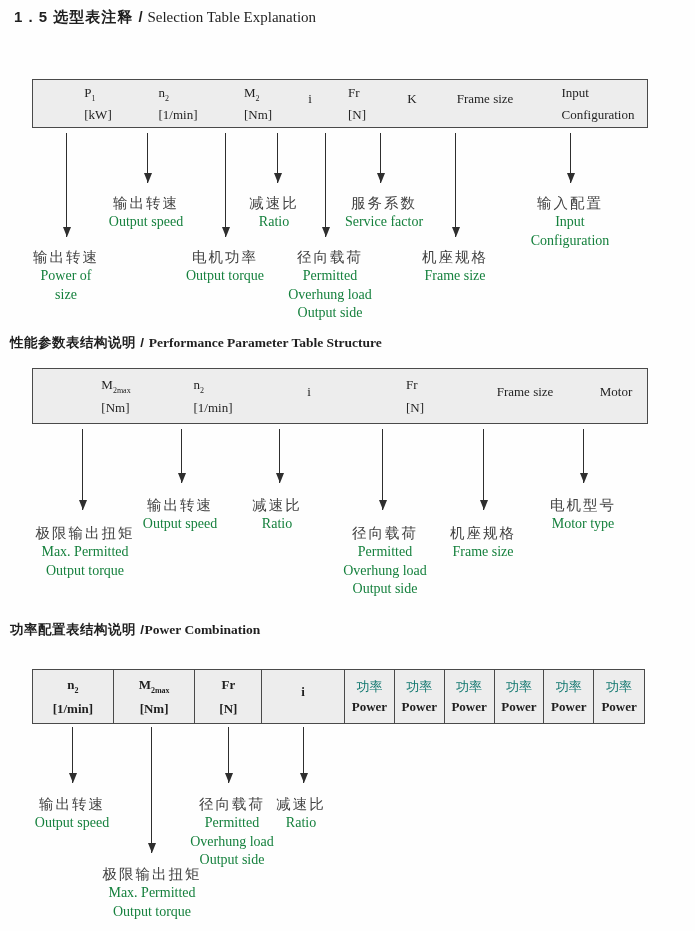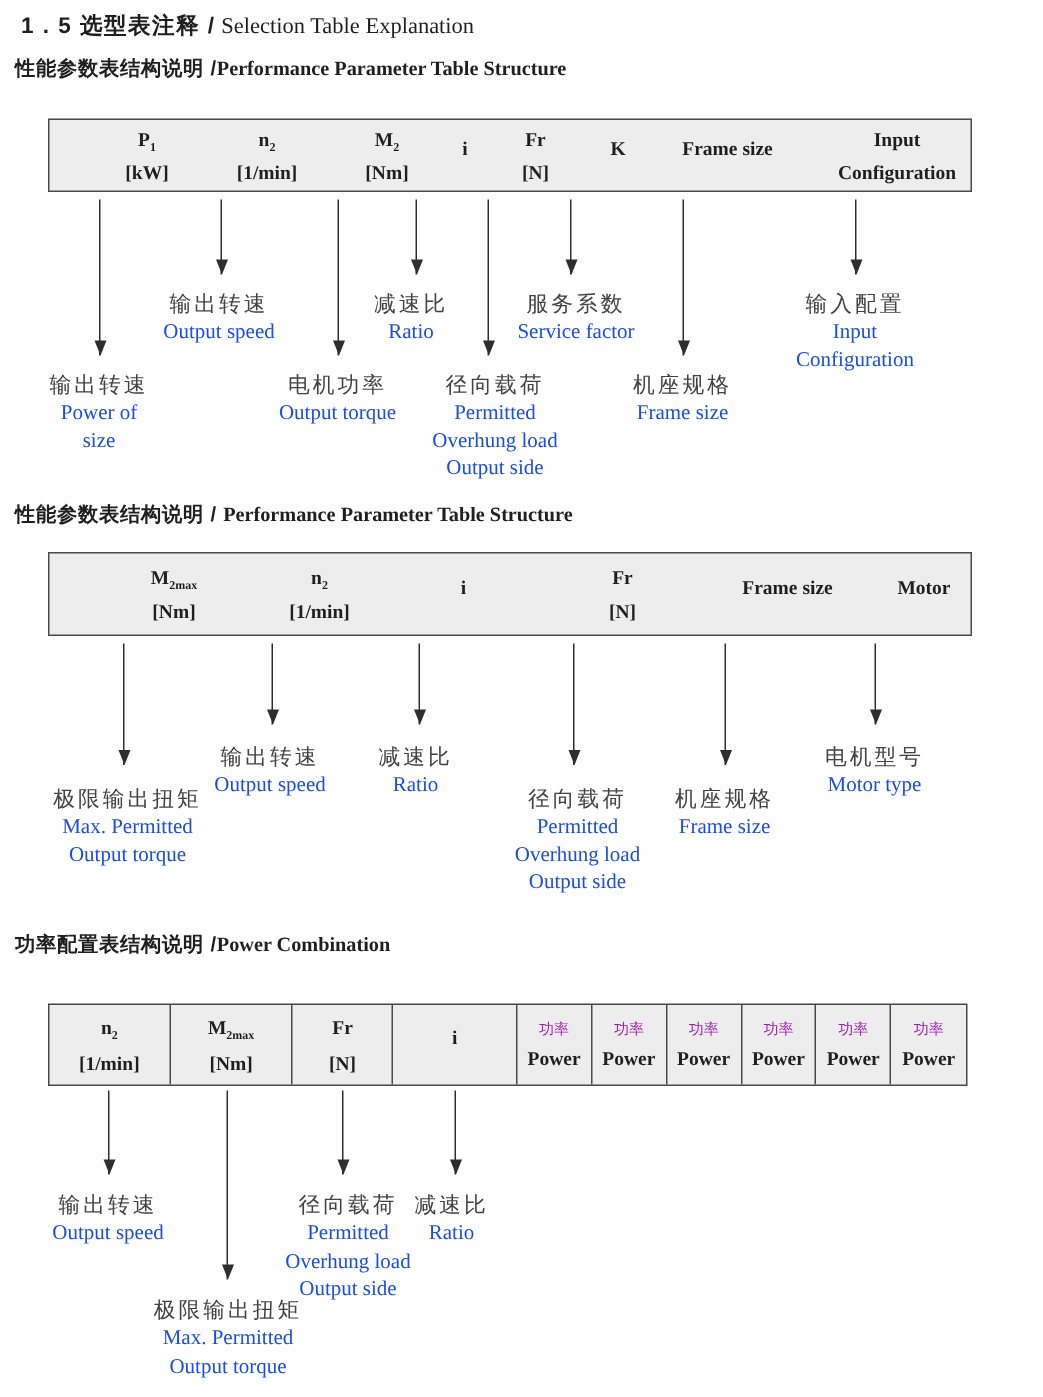--- a/index.html
+++ b/index.html
@@ -19,54 +19,53 @@
   .doc-title .zh{font-weight:bold;letter-spacing:1px;font-family:"Liberation Sans","DejaVu Sans",sans-serif;}
   .doc-title .en{font-weight:normal;}
   .sec-heading{position:absolute;left:10px;font-size:13.5px;font-weight:bold;white-space:nowrap;}
   .sec-heading .zh{font-family:"Liberation Sans","DejaVu Sans",sans-serif;letter-spacing:0.5px;}
   .gtable{
     position:absolute;background:var(--table-fill);
     border:1.5px solid var(--table-border);box-sizing:border-box;
   }
   .hcell{
     position:absolute;top:0;height:100%;transform:translateX(-50%);
-    display:flex;flex-direction:column;justify-content:center;align-items:center;
-    gap:6px;font-weight:bold;font-size:13px;line-height:1;white-space:nowrap;
+    display:flex;flex-direction:column;justify-content:center;
+    gap:6px;font-weight:normal;font-size:13px;line-height:1;white-space:nowrap;
   }
   .hcell sub,.t3cell sub{font-size:8px;line-height:1;}
   .t3{display:flex;}
   .t3cell{
     box-sizing:border-box;height:100%;border-right:1px solid var(--table-border);
     display:flex;flex-direction:column;justify-content:center;align-items:center;
     gap:7px;font-weight:bold;font-size:13px;line-height:1;white-space:nowrap;
   }
   .t3cell:last-child{border-right:none;}
-  .zh-cell{font-weight:normal;color:#a21caf;font-size:10px;
+  .zh-cell{font-weight:normal;color:#0f766e;font-size:13px;
     font-family:"Liberation Sans","DejaVu Sans",sans-serif;}
   .arrow{position:absolute;width:1px;background:var(--arrow);}
   .arrow::after{
     content:"";position:absolute;bottom:0;left:-3.5px;width:0;height:0;
     border-left:4px solid transparent;border-right:4px solid transparent;
     border-top:10px solid var(--arrow);
   }
   .label{position:absolute;transform:translateX(-50%);text-align:center;white-space:nowrap;}
   .label .zh{
     font-size:14.5px;color:var(--label-zh);letter-spacing:2px;line-height:19px;
     font-family:"Liberation Sans","DejaVu Sans",sans-serif;
   }
-  .label .en{font-size:14px;line-height:18.5px;white-space:pre-line;color:#1d4ed8;}
+  .label .en{font-size:14px;line-height:18.5px;white-space:pre-line;color:#15803d;}
 </style>
 </head>
 <body>
 
 <div class="page">
 
   <div class="doc-title"><span class="zh">1 . 5 选型表注释 /</span><span class="en"> Selection Table Explanation</span></div>
 
-  <div class="sec-heading" style="top:37px"><span class="zh">性能参数表结构说明 /</span><span class="en">Performance Parameter Table Structure</span></div>
 
   <div class="gtable" style="left:32px;top:79px;width:616px;height:49px">
     <div class="hcell" style="left:65px">
         <span><span>P</span><sub>1</sub></span>
         <span>[kW]</span>
       </div>
     <div class="hcell" style="left:145px">
         <span><span>n</span><sub>2</sub></span>
         <span>[1/min]</span>
       </div>

